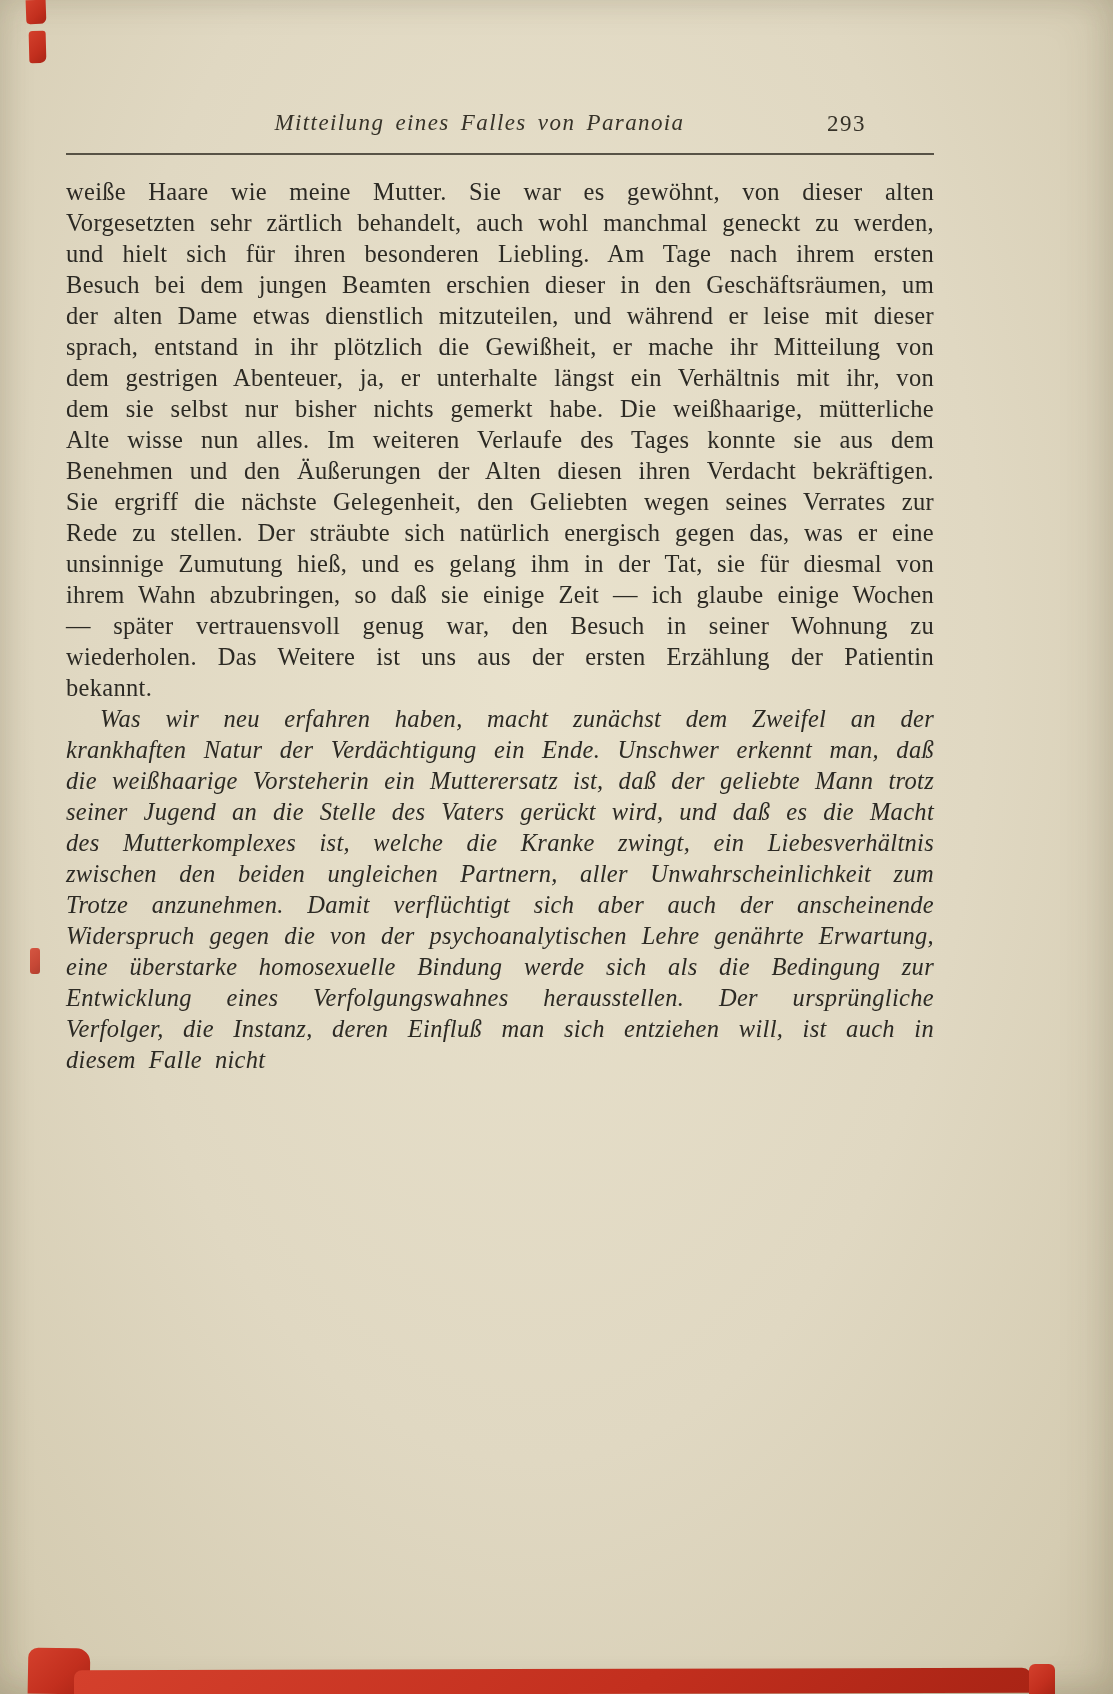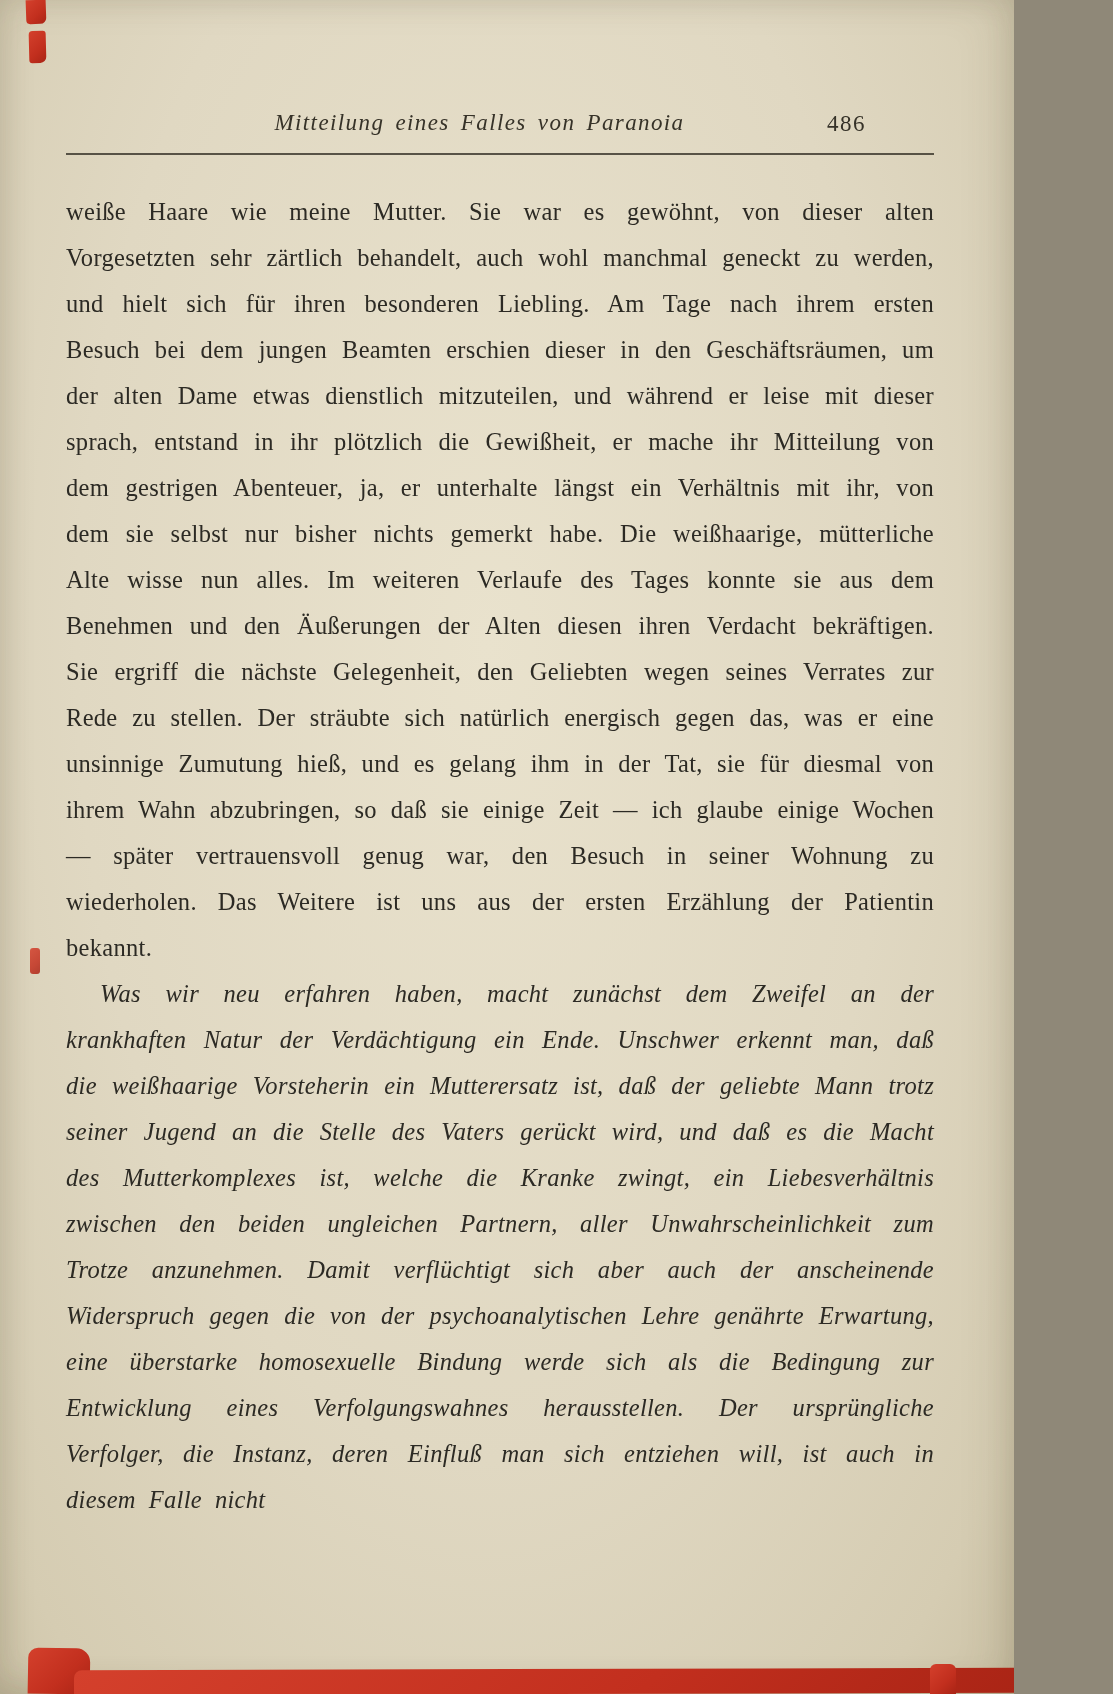--- a/index.html
+++ b/index.html
@@ -7,21 +7,21 @@
     padding: 0;
   }
   body {
     width: 1113px;
     height: 1694px;
     background: #8f8878;
     font-family: "Liberation Serif", serif;
   }
   .scan-page {
     position: relative;
-    width: 1014px;
+    width: 1113px;
     height: 1694px;
     overflow: hidden;
     background: radial-gradient(ellipse at 48% 38%, #e9e2cd 0%, #e0d8c2 55%, #d5ccb2 88%, #ccc2a6 100%);
     box-shadow: inset -18px 0 40px rgba(80,65,35,0.10), inset 10px 0 30px rgba(80,65,35,0.08), inset 0 -12px 30px rgba(80,65,35,0.10);
   }
   
   .stain {
     position: absolute;
     background: linear-gradient(135deg, #d4402c 0%, #c22f1e 60%, #a92415 100%);
   }
@@ -83,23 +83,23 @@
     font-size: 23px;
     letter-spacing: 1.5px;
   }
   .header-rule {
     height: 2px;
     background: #403b30;
     opacity: 0.85;
     margin-top: 7px;
   }
   .body-text {
-    margin-top: 34px;
+    margin-top: 21px;
     font-size: 24.5px;
-    line-height: 46px;
+    line-height: 31px;
     color: #2c2a24;
     text-align: justify;
     word-spacing: 6.5px;
     letter-spacing: 0.3px;
   }
   .body-text p {
     margin: 0;
   }
   .body-text p.indent {
     text-indent: 34px;
@@ -115,21 +115,21 @@
   <div class="stain stain-top-left-b"></div>
   <div class="stain stain-left-mid"></div>
   <div class="stain stain-bottom-corner"></div>
   <div class="stain stain-bottom-bar"></div>
   <div class="stain stain-bottom-right"></div>
 
   <div class="content">
 
     <div class="page-header">
       <span class="running-title">Mitteilung eines Falles von Paranoia</span>
-      <span class="page-number">486</span>
+      <span class="page-number">293</span>
     </div>
 
     <div class="header-rule"></div>
 
     <div class="body-text">
       <p class="para">weiße Haare wie meine Mutter. Sie war es gewöhnt, von dieser alten Vorgesetzten sehr zärtlich behandelt, auch wohl manchmal geneckt zu werden, und hielt sich für ihren besonderen Liebling. Am Tage nach ihrem ersten Besuch bei dem jungen Beamten erschien dieser in den Geschäftsräumen, um der alten Dame etwas dienstlich mitzuteilen, und während er leise mit dieser sprach, entstand in ihr plötzlich die Gewißheit, er mache ihr Mitteilung von dem gestrigen Abenteuer, ja, er unterhalte längst ein Verhältnis mit ihr, von dem sie selbst nur bisher nichts gemerkt habe. Die weißhaarige, mütterliche Alte wisse nun alles. Im weiteren Verlaufe des Tages konnte sie aus dem Benehmen und den Äußerungen der Alten diesen ihren Verdacht bekräftigen. Sie ergriff die nächste Gelegenheit, den Geliebten wegen seines Verrates zur Rede zu stellen. Der sträubte sich natürlich energisch gegen das, was er eine unsinnige Zumutung hieß, und es gelang ihm in der Tat, sie für diesmal von ihrem Wahn abzubringen, so daß sie einige Zeit — ich glaube einige Wochen — später vertrauensvoll genug war, den Besuch in seiner Wohnung zu wiederholen. Das Weitere ist uns aus der ersten Erzählung der Patientin bekannt.</p>
       <p class="para indent">Was wir neu erfahren haben, macht zunächst dem Zweifel an der krankhaften Natur der Verdächtigung ein Ende. Unschwer erkennt man, daß die weißhaarige Vorsteherin ein Mutterersatz ist, daß der geliebte Mann trotz seiner Jugend an die Stelle des Vaters gerückt wird, und daß es die Macht des Mutterkomplexes ist, welche die Kranke zwingt, ein Liebesverhältnis zwischen den beiden ungleichen Partnern, aller Unwahrscheinlichkeit zum Trotze anzunehmen. Damit verflüchtigt sich aber auch der anscheinende Widerspruch gegen die von der psychoanalytischen Lehre genährte Erwartung, eine überstarke homosexuelle Bindung werde sich als die Bedingung zur Entwicklung eines Verfolgungswahnes herausstellen. Der ursprüngliche Verfolger, die Instanz, deren Einfluß man sich entziehen will, ist auch in diesem Falle nicht</p>
     </div>
 
   </div>

